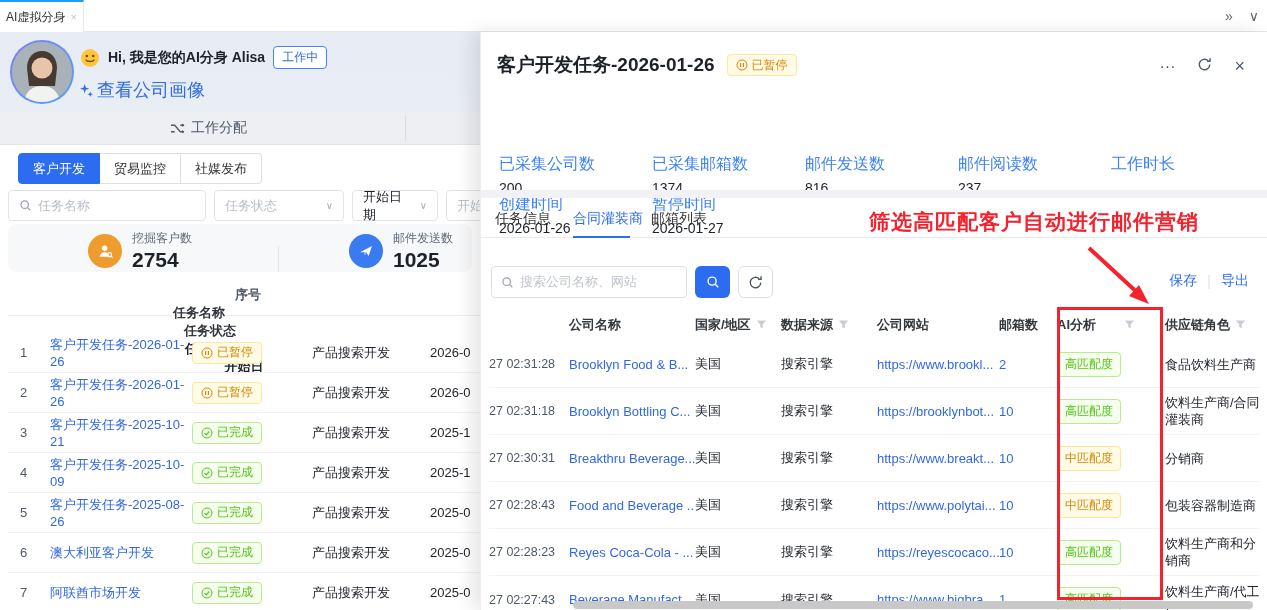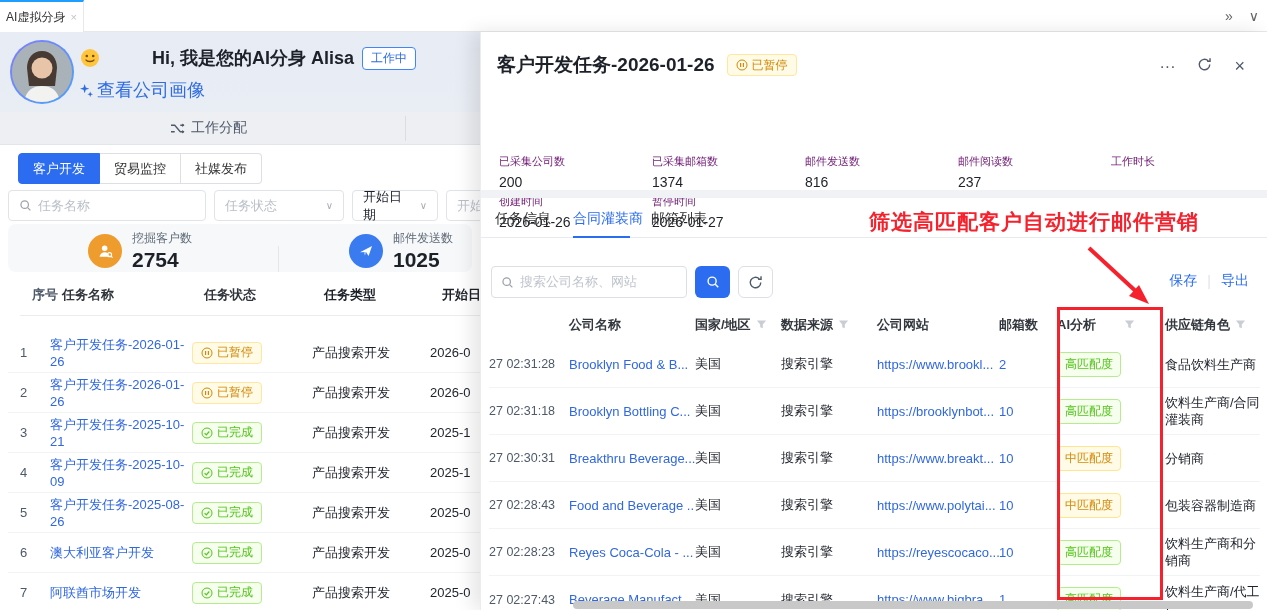--- a/index.html
+++ b/index.html
@@ -14,21 +14,21 @@
   .wtab .x { color:#c0c4cc; font-size:11px; }
   .tabbar-right { right:8px; top:0; height:32px; display:flex; align-items:center; gap:16px; color:#666; font-size:14px; }
 
   
   .left-panel { left:0; top:32px; width:480px; height:578px; background:#fff; overflow:hidden; }
   .hero { position:absolute; left:0; top:0; width:480px; height:80px; background:linear-gradient(180deg,#e7ecf5,#e9edf4); }
   .avatar-ring { position:absolute; left:10px; top:8px; width:64px; height:64px; border-radius:50%;
                  background:linear-gradient(135deg,#7f7dfb,#4aa3ff); padding:2px; }
   .avatar { width:60px; height:60px; border-radius:50%; overflow:hidden; background:#9aa3ab; }
   .greet-row { position:absolute; left:80px; top:14px; display:flex; align-items:center; gap:8px; }
-  .greet { font-size:18px; font-weight:bold; color:#1d2129;margin-left:44px; }
+  .greet { font-size:14px; font-weight:bold; color:#1d2129; }
   .work-badge { border:1px solid #4086f4; color:#2f6ce0; background:#fff; font-size:12px; padding:2px 8px; border-radius:4px; }
   .sub-row { position:absolute; left:80px; top:46px; width:392px; display:flex; align-items:center; justify-content:space-between; }
   .subtitle { color:#6b7785; font-size:13px; }
   .profile-link { color:#2f6ce0; font-size:18px; display:flex; align-items:center; gap:4px; white-space:nowrap; }
 
   .assign-bar { position:absolute; left:0; top:80px; width:480px; height:33px; background:#edeff3; border-bottom:1px solid #e2e5ea;
                 display:flex; align-items:center; }
   .assign-label { margin-left:170px; color:#4e5969; font-size:14px; display:flex; gap:6px; align-items:center; }
   .assign-div { position:absolute; left:405px; top:4px; height:25px; width:1px; background:#d8dce3; }
 
@@ -47,42 +47,42 @@
 
   .stats-bar { position:absolute; left:8px; top:192px; width:464px; height:48px; background:#f7f8fa; border-radius:8px; display:flex; align-items:flex-end; }
   .stat { display:flex; align-items:center; gap:10px; }
   .stat .circle { width:34px; height:34px; border-radius:50%; display:flex; align-items:center; justify-content:center; }
   .circle.orange { background:#ef9c2e; }
   .circle.blue { background:#3a7bf0; }
   .stat .slabel { color:#5f6b78; font-size:12px; }
   .stat .sval { color:#1d2129; font-size:21px; font-weight:bold; margin-top:1px; }
   .stats-div { width:1px; height:26px; background:#e3e6ea; margin:0 0; }
 
-  .ltable-head { position:absolute; left:20px; top:254px; width:472px; height:30px; display:flex; border-bottom:1px solid #ececec; font-weight:bold; color:#30353c; }
+  .ltable-head { position:absolute; left:8px; top:254px; width:472px; height:30px; display:flex; align-items:center; border-bottom:1px solid #ececec; font-weight:bold; color:#30353c;flex-direction:column; }
   .lrow { position:absolute; left:8px; width:472px; height:40px; display:flex; align-items:center; border-bottom:1px solid #f2f3f5; }
   .c-no { width:42px; padding-left:12px; color:#4e5969; }
   .c-name { width:142px; color:#3168e0; text-decoration:none; }
   .c-status { width:120px; }
   .c-type { width:118px; color:#1d2129; }
   .c-date { flex:1; color:#1d2129; }
 
   .badge { display:inline-flex; align-items:center; gap:4px; height:22px; padding:0 8px; border-radius:4px; font-size:12px; }
   .badge.warn { color:#d48806; background:#fffbe6; border:1px solid #ffe7a0; }
   .badge.ok { color:#52c41a; background:#f6ffed; border:1px solid #b7eb8f; }
 
   
   .drawer { left:480px; top:32px; width:787px; height:578px; background:#fff; box-shadow:-8px 0 18px rgba(0,0,0,.10); border-left:1px solid #ededed; overflow:hidden; }
   .d-title-row { position:absolute; left:16px; top:20px; display:flex; align-items:center; gap:12px; }
   .d-title { font-size:19px; font-weight:bold; color:#1d2129; }
   .d-icons { position:absolute; top:24px; right:22px; display:flex; align-items:center; gap:22px; color:#4e5969; }
   .d-icons .ic { font-size:16px; cursor:default; }
 
   .d-stats { position:absolute; left:0; top:60px; }
   .d-stat { position:absolute; width:150px; }
-  .d-stat .lab { color:#701a75; font-size:11px; }
+  .d-stat .lab { color:#3b82f6; font-size:16px; }
   .d-stat .val { color:#1d2129; font-size:14px; margin-top:5px; }
 
   .d-gap { position:absolute; left:0; top:158px; width:787px; height:8px; background:#f0f2f5; }
 
   .d-tabs { position:absolute; left:0; top:166px; width:787px; height:40px; border-bottom:1px solid #e8eaed; }
   .d-tab { position:absolute; top:12px; font-size:14px; color:#333; }
   .d-tab.active { color:#2b6cf0; }
   .d-underline { position:absolute; top:38px; height:2px; background:#2b6cf0; }
 
   .annotation { position:absolute; left:388px; top:176px; width:382px; color:#f5222d; font-size:21px; font-weight:bold; letter-spacing:1px; white-space:nowrap; }

